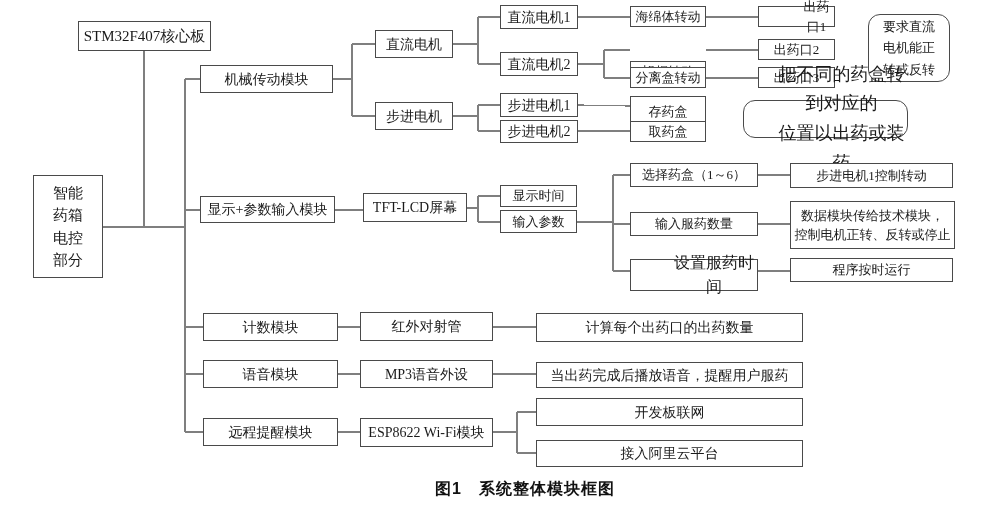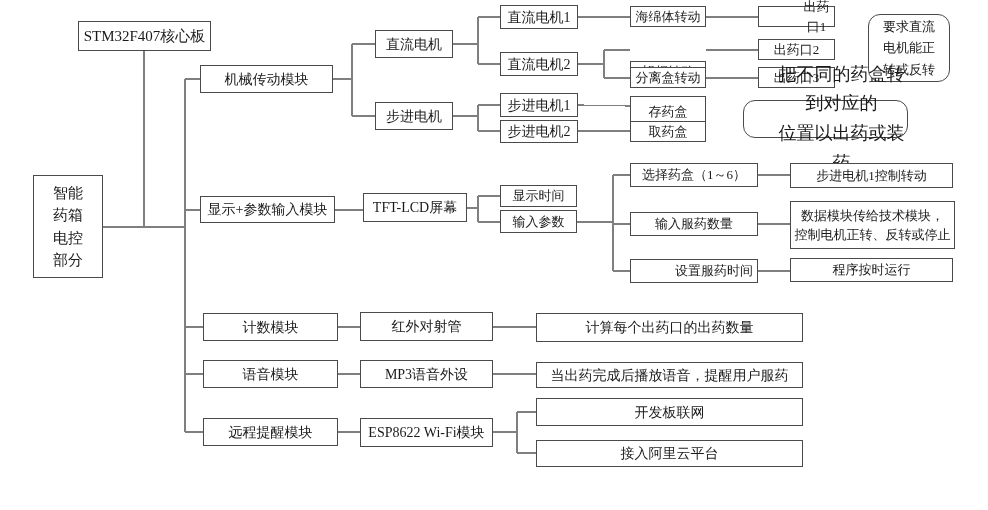--- a/index.html
+++ b/index.html
@@ -125,23 +125,24 @@
       <div class="node rounded" style="left: 743px; top: 100px; width: 165px; height: 38px; font-size: 18px; border: 1px solid rgb(74, 74, 74); padding-left: 32px;">把不同的药盒转到对应的
 位置以出药或装药</div>
       <div class="node" style="left: 363px; top: 193px; width: 104px; height: 29px; font-size: 14px; border: 1px solid rgb(74, 74, 74);">TFT-LCD屏幕</div>
       <div class="node" style="left: 500px; top: 185px; width: 77px; height: 22px; font-size: 13px; border: 1px solid rgb(74, 74, 74);">显示时间</div>
       <div class="node" style="left: 500px; top: 210px; width: 77px; height: 23px; font-size: 13px; border: 1px solid rgb(74, 74, 74);">输入参数</div>
       <div class="node" style="left: 630px; top: 163px; width: 128px; height: 24px; font-size: 13px; border: 1px solid rgb(74, 74, 74);">选择药盒（1～6）</div>
       <div class="node" style="left: 790px; top: 163px; width: 163px; height: 25px; font-size: 13px; border: 1px solid rgb(74, 74, 74);">步进电机1控制转动</div>
       <div class="node" style="left: 630px; top: 212px; width: 128px; height: 24px; font-size: 13px; border: 1px solid rgb(74, 74, 74);">输入服药数量</div>
       <div class="node" style="left: 790px; top: 201px; width: 165px; height: 48px; font-size: 13px; border: 1px solid rgb(74, 74, 74);">数据模块传给技术模块，
 控制电机正转、反转或停止</div>
-      <div class="node" style="left: 630px; top: 259px; width: 128px; height: 24px; font-size: 13px; border: 1px solid rgb(74, 74, 74); padding-left: 40px;">设置服药时间</div>
+      <div class="node" style="left: 630px; top: 259px; width: 128px; height: 32px; font-size: 16px; border: 1px solid rgb(74, 74, 74); padding-left: 40px;">设置服药时间</div>
       <div class="node" style="left: 790px; top: 258px; width: 163px; height: 24px; font-size: 13px; border: 1px solid rgb(74, 74, 74);">程序按时运行</div>
       <div class="node" style="left: 360px; top: 312px; width: 133px; height: 29px; font-size: 14px; border: 1px solid rgb(74, 74, 74);">红外对射管</div>
       <div class="node" style="left: 536px; top: 313px; width: 267px; height: 29px; font-size: 14px; border: 1px solid rgb(74, 74, 74);">计算每个出药口的出药数量</div>
       <div class="node" style="left: 360px; top: 360px; width: 133px; height: 28px; font-size: 14px; border: 1px solid rgb(74, 74, 74);">MP3语音外设</div>
       <div class="node" style="left: 536px; top: 362px; width: 267px; height: 26px; font-size: 14px; border: 1px solid rgb(74, 74, 74);">当出药完成后播放语音，提醒用户服药</div>
       <div class="node" style="left: 360px; top: 418px; width: 133px; height: 29px; font-size: 14px; border: 1px solid rgb(74, 74, 74);">ESP8622 Wi-Fi模块</div>
       <div class="node" style="left: 536px; top: 398px; width: 267px; height: 28px; font-size: 14px; border: 1px solid rgb(74, 74, 74);">开发板联网</div>
       <div class="node" style="left: 536px; top: 440px; width: 267px; height: 27px; font-size: 14px; border: 1px solid rgb(74, 74, 74);">接入阿里云平台</div>
     </div>
+  <div class="caption">图1　系统整体模块框图</div>
 </div>
 
 </body></html>

